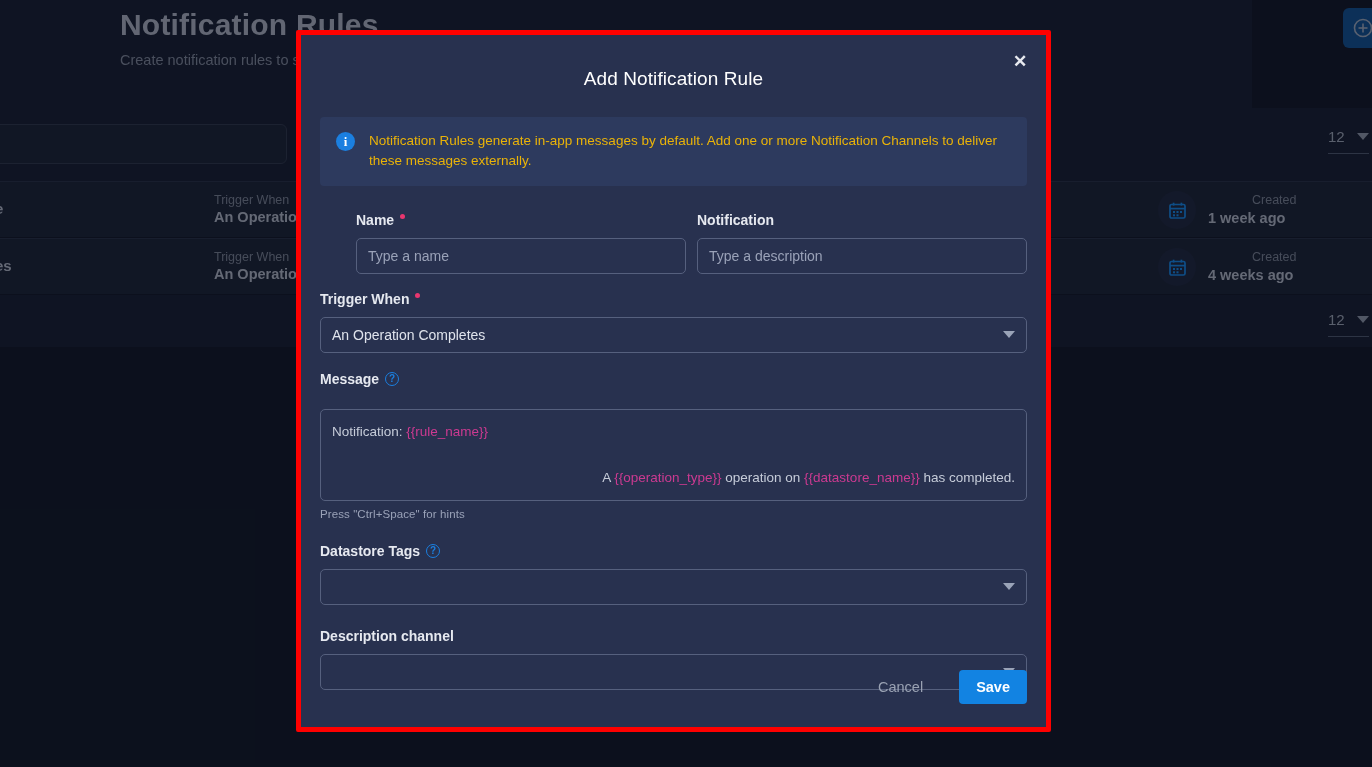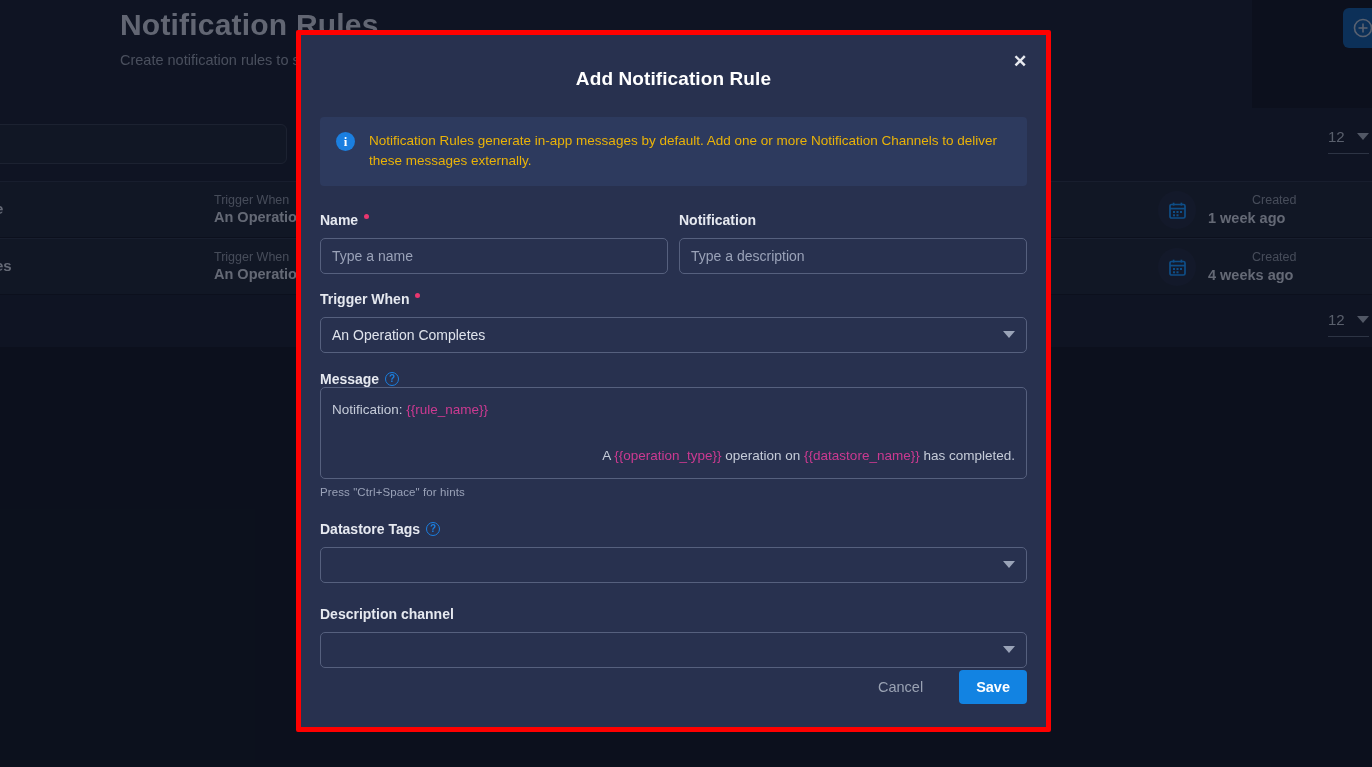--- a/index.html
+++ b/index.html
@@ -202,21 +202,21 @@
     display: flex; align-items: center; justify-content: center;
     color: #e8eaf0;
     font-size: 17px;
     font-weight: bold;
     line-height: 1;
   }
 
   #modal-title {
     text-align: center;
     font-size: 19px;
-    font-weight: bold;
+    font-weight: normal;
     color: #ffffff;
     padding-top: 33px;
     letter-spacing: 0.1px;
   }
 
   #info-banner {
     margin-top: 27px;
     background: #2d3a5e;
     border-radius: 4px;
     padding: 14px 16px 15px 16px;
@@ -268,20 +268,21 @@
     display: inline-flex;
     align-items: center;
     justify-content: center;
     line-height: 1;
   }
 
   #row-name-desc {
     display: flex;
     gap: 11px;
     margin-top: 26px;
+    margin-left: 36px;
   }
   #col-name { width: 355px; }
   #col-desc { width: 355px; }
 
   .text-input {
     margin-top: 10px;
     width: 100%;
     height: 36px;
     background: #28314f;
     border: 1px solid #56607e;
@@ -317,21 +318,21 @@
     right: 11px;
     width: 0; height: 0;
     border-left: 6px solid transparent;
     border-right: 6px solid transparent;
     border-top: 7px solid #9aa3b8;
   }
 
   #message-group { margin-top: 18px; }
 
   #message-area {
-    margin-top: 0;
+    margin-top: 22px;
     width: 100%;
     height: 92px;
     background: #28314f;
     border: 1px solid #56607e;
     border-radius: 5px;
     padding: 12px 11px;
     font-size: 13.5px;
     color: #c6ccd9;
     line-height: 1.45;
     overflow: hidden;

